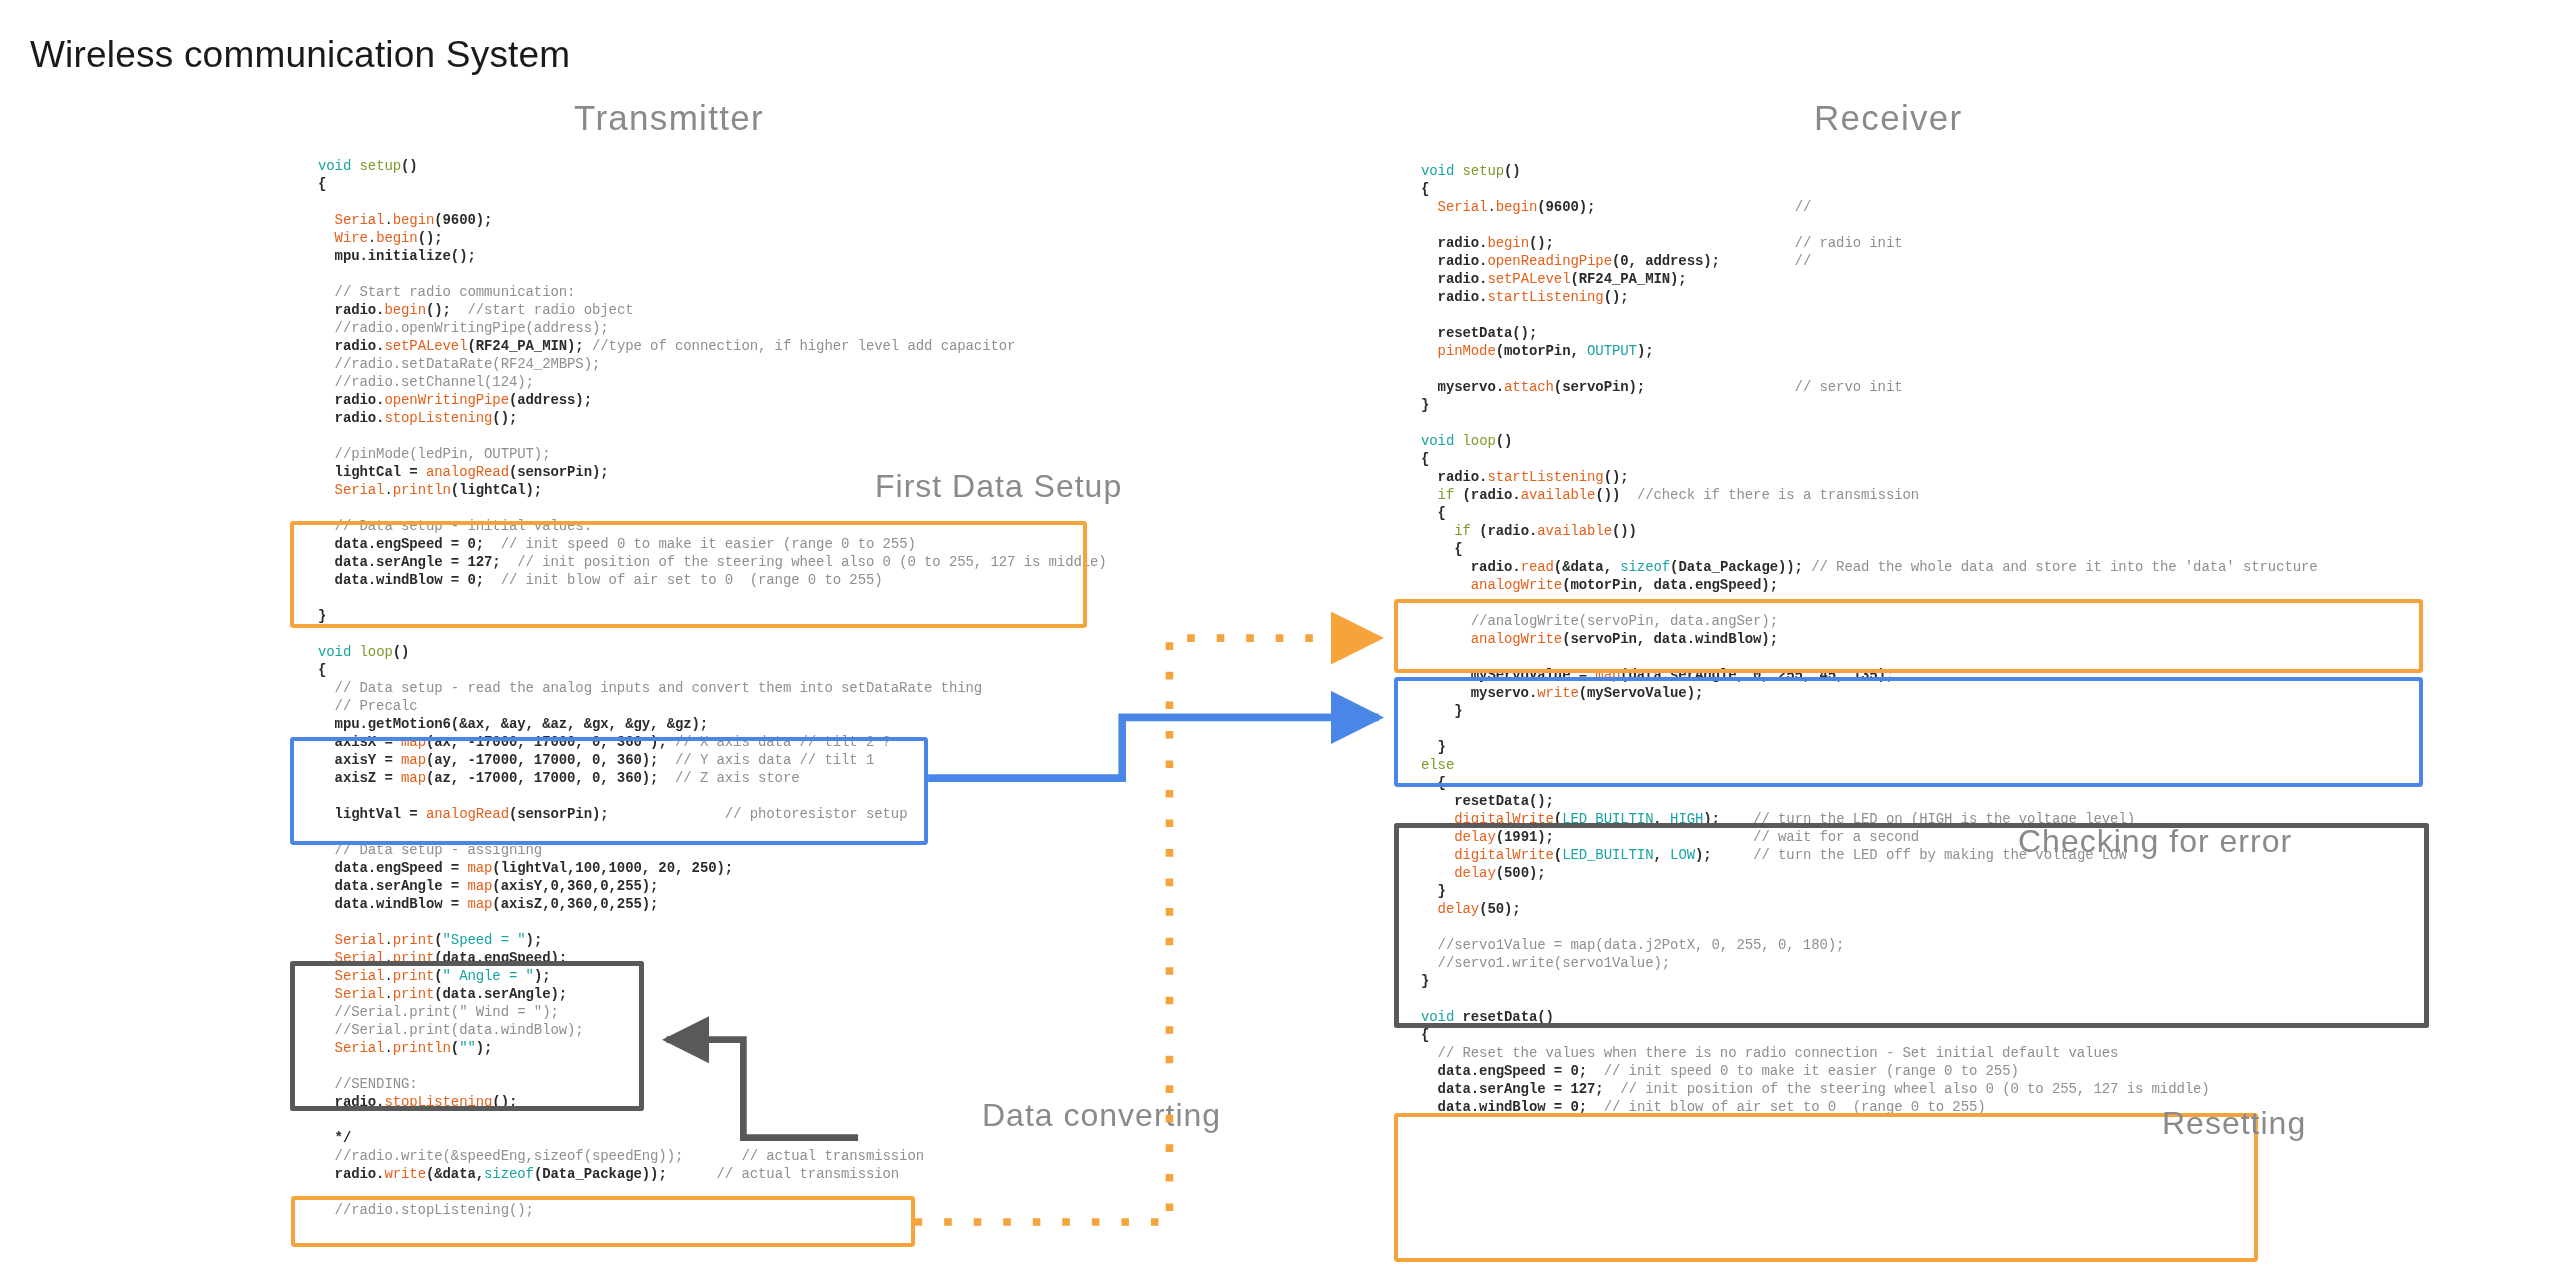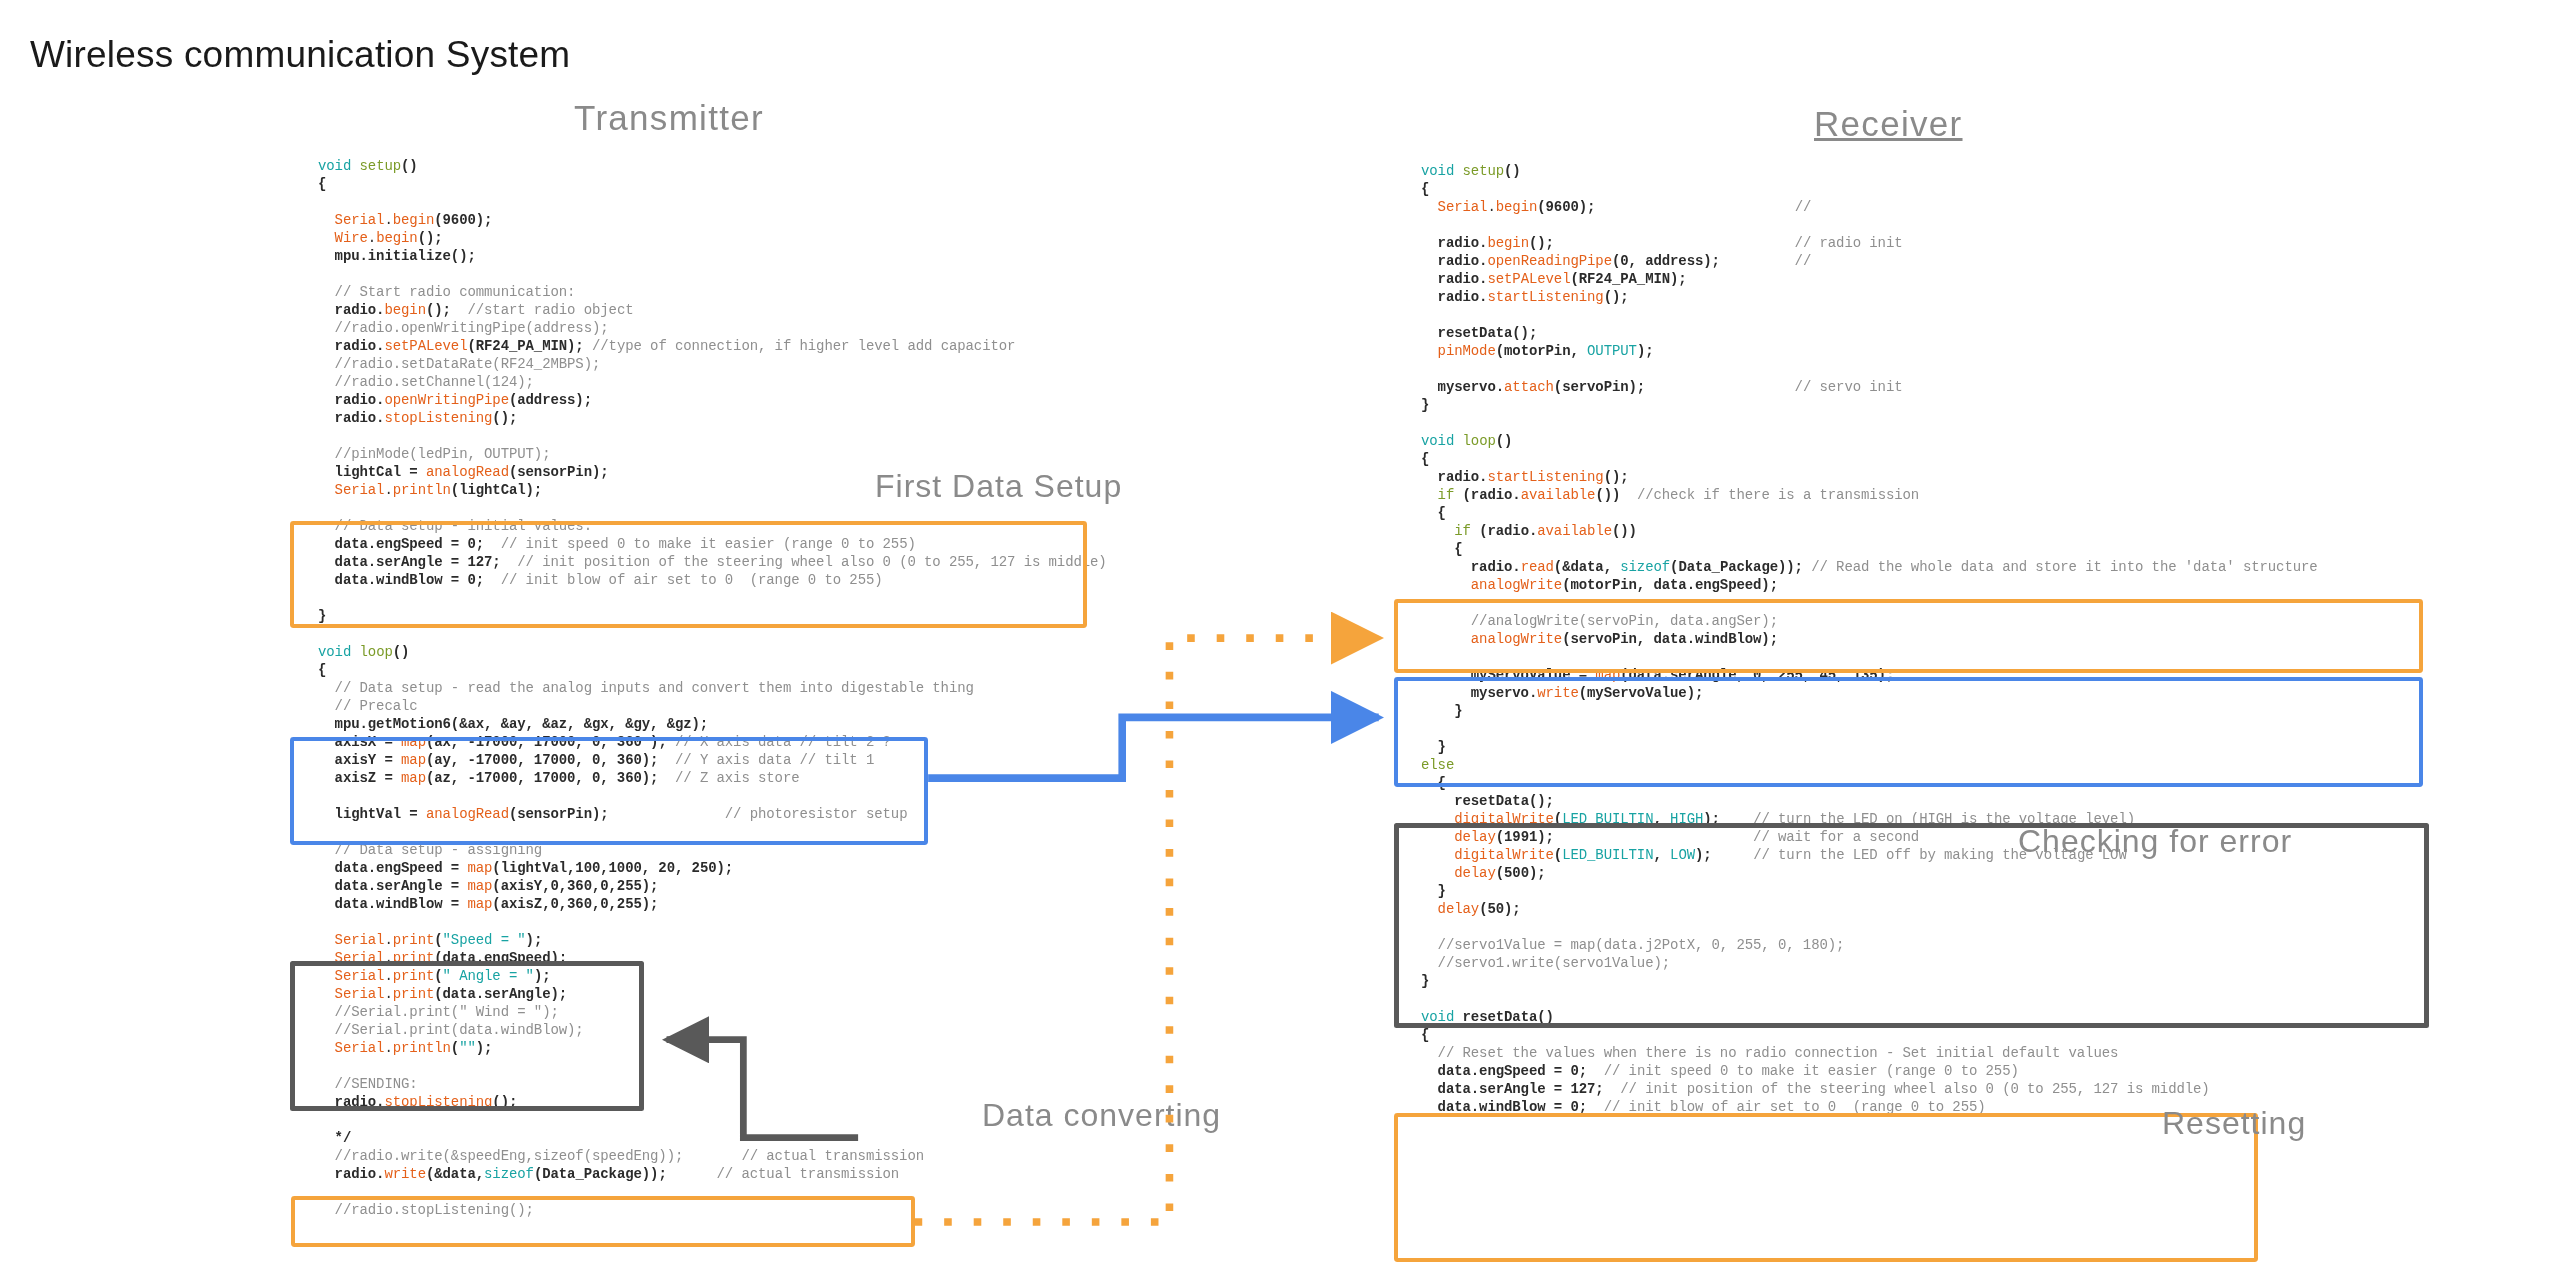--- a/index.html
+++ b/index.html
@@ -19,21 +19,21 @@
     letter-spacing:0.2px;
     font-family:"Liberation Sans", sans-serif;
   }
   .col-title{
     position:absolute;
     font-size:35px;color:#8a8a8a;font-weight:300;
     letter-spacing:1.3px;
     font-family:"Liberation Sans", sans-serif;
   }
   #title-transmitter{left:574px;top:98px;text-align:center;}
-  #title-receiver{left:1814px;top:104px;text-decoration:underline;}
+  #title-receiver{left:1814px;top:98px;}
 
   
   .callout{
     position:absolute;
     font-size:32px;color:#8a8a8a;font-weight:300;
     letter-spacing:1px;white-space:nowrap;
     font-family:"Liberation Sans", sans-serif;
     margin-left:48px;
   }
   #callout-first-data{left:827px;top:468px;}
@@ -113,21 +113,21 @@
 
   <span class="cmt">// Data setup - initial values:</span>
   <span class="id">data.engSpeed = </span><span class="num">0</span><span class="id">;</span>  <span class="cmt">// init speed 0 to make it easier (range 0 to 255)</span>
   <span class="id">data.serAngle = </span><span class="num">127</span><span class="id">;</span>  <span class="cmt">// init position of the steering wheel also 0 (0 to 255, 127 is middle)</span>
   <span class="id">data.windBlow = </span><span class="num">0</span><span class="id">;</span>  <span class="cmt">// init blow of air set to 0  (range 0 to 255)</span>
 
 <span class="id">}</span>
 
 <span class="kw">void</span> <span class="fn">loop</span><span class="id">()</span>
 <span class="id">{</span>
-  <span class="cmt">// Data setup - read the analog inputs and convert them into digestable thing</span>
+  <span class="cmt">// Data setup - read the analog inputs and convert them into setDataRate thing</span>
   <span class="cmt">// Precalc</span>
   <span class="id">mpu.getMotion6(&amp;ax, &amp;ay, &amp;az, &amp;gx, &amp;gy, &amp;gz);</span>
   <span class="id">axisX = </span><span class="mth">map</span><span class="id">(ax, -17000, 17000, 0, 360 );</span> <span class="cmt">// X axis data // tilt 2 ?</span>
   <span class="id">axisY = </span><span class="mth">map</span><span class="id">(ay, -17000, 17000, 0, 360);</span>  <span class="cmt">// Y axis data // tilt 1</span>
   <span class="id">axisZ = </span><span class="mth">map</span><span class="id">(az, -17000, 17000, 0, 360);</span>  <span class="cmt">// Z axis store</span>
 
   <span class="id">lightVal = </span><span class="mth">analogRead</span><span class="id">(sensorPin);</span>              <span class="cmt">// photoresistor setup</span>
 
   <span class="cmt">// Data setup - assigning</span>
   <span class="id">data.engSpeed = </span><span class="mth">map</span><span class="id">(lightVal,100,1000, 20, 250);</span>

